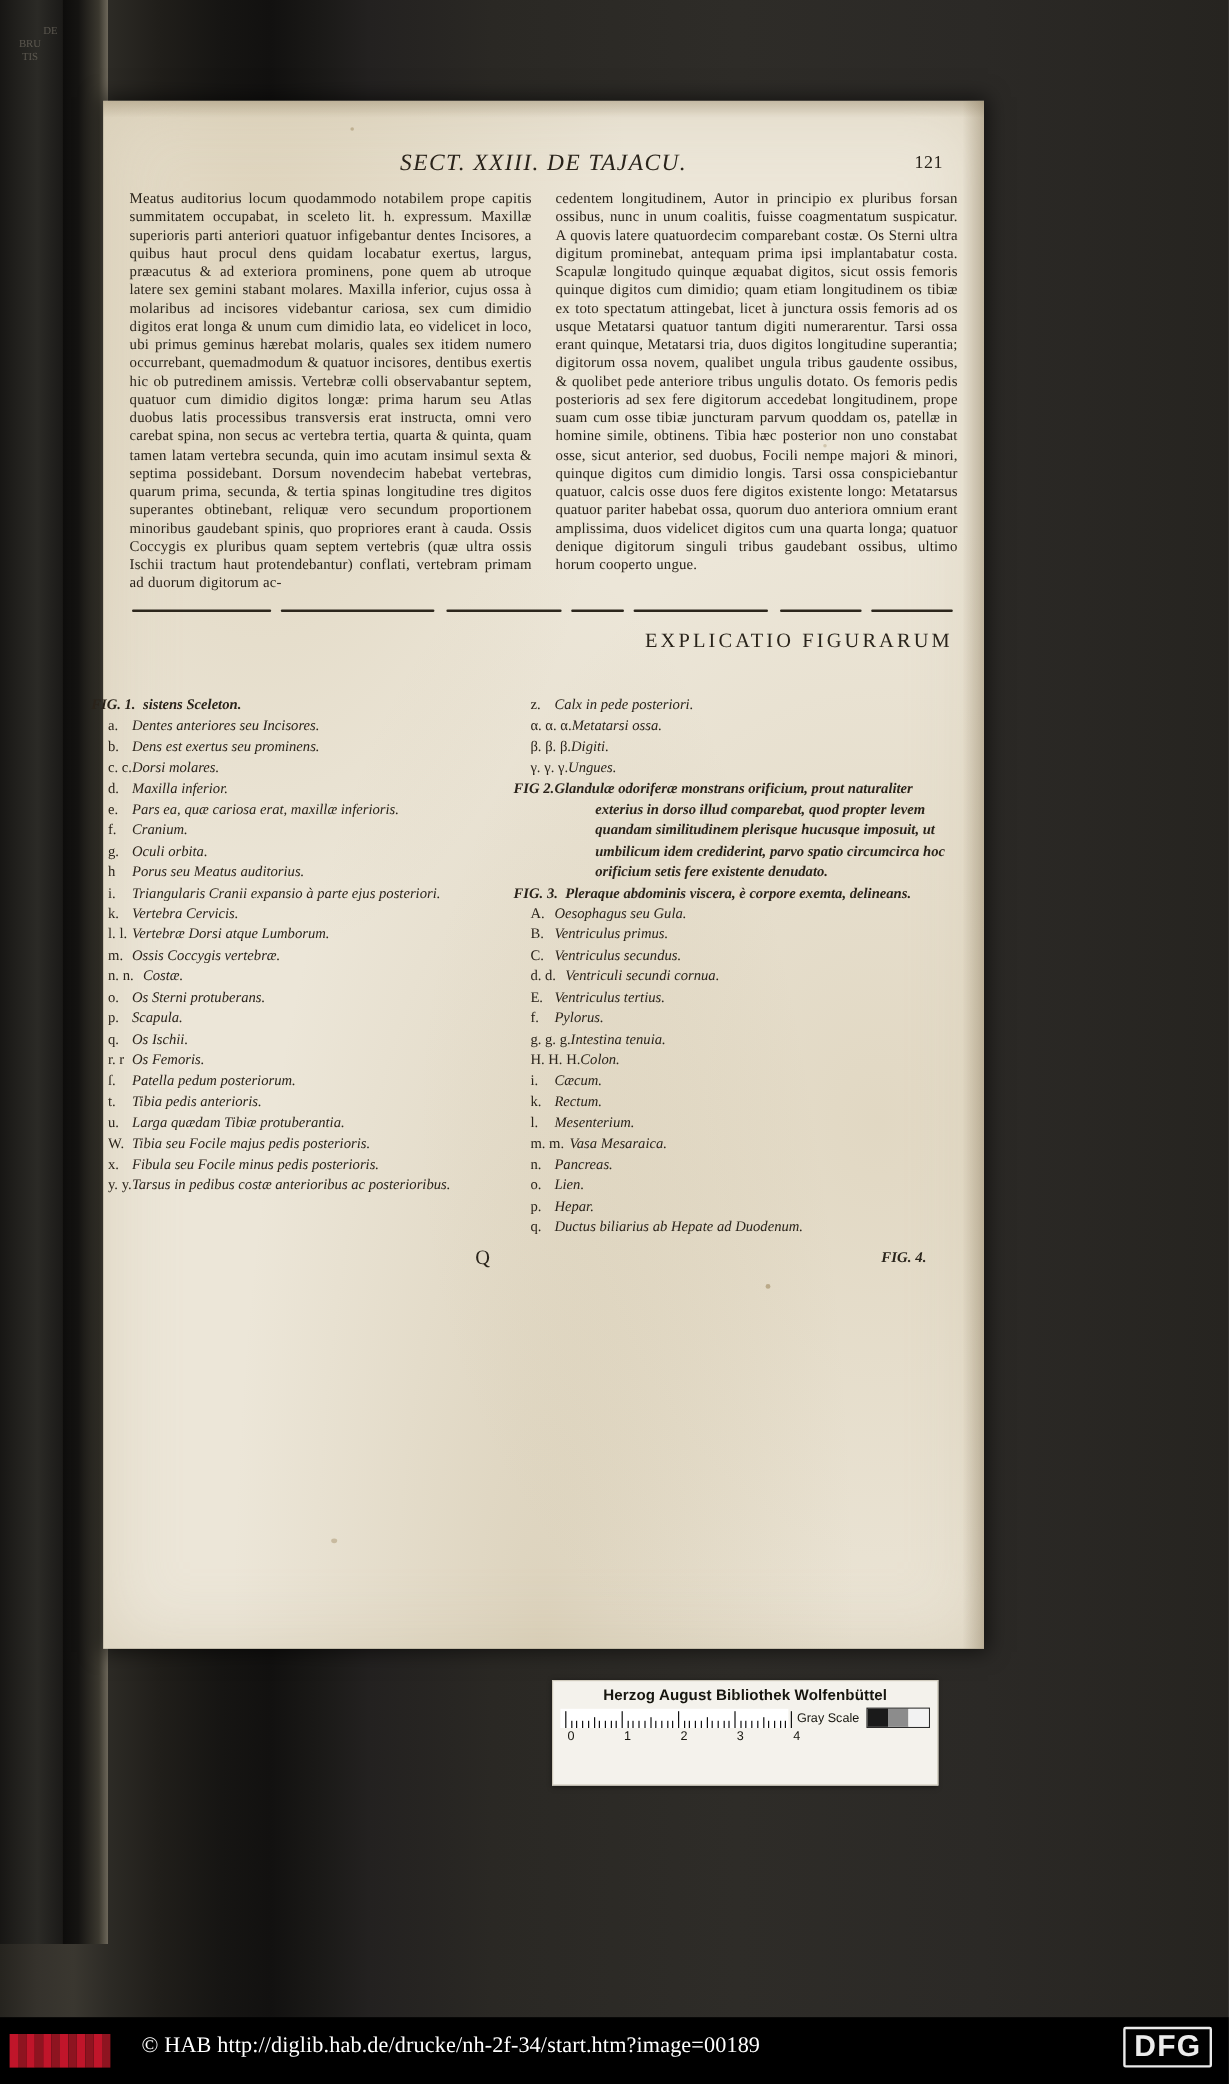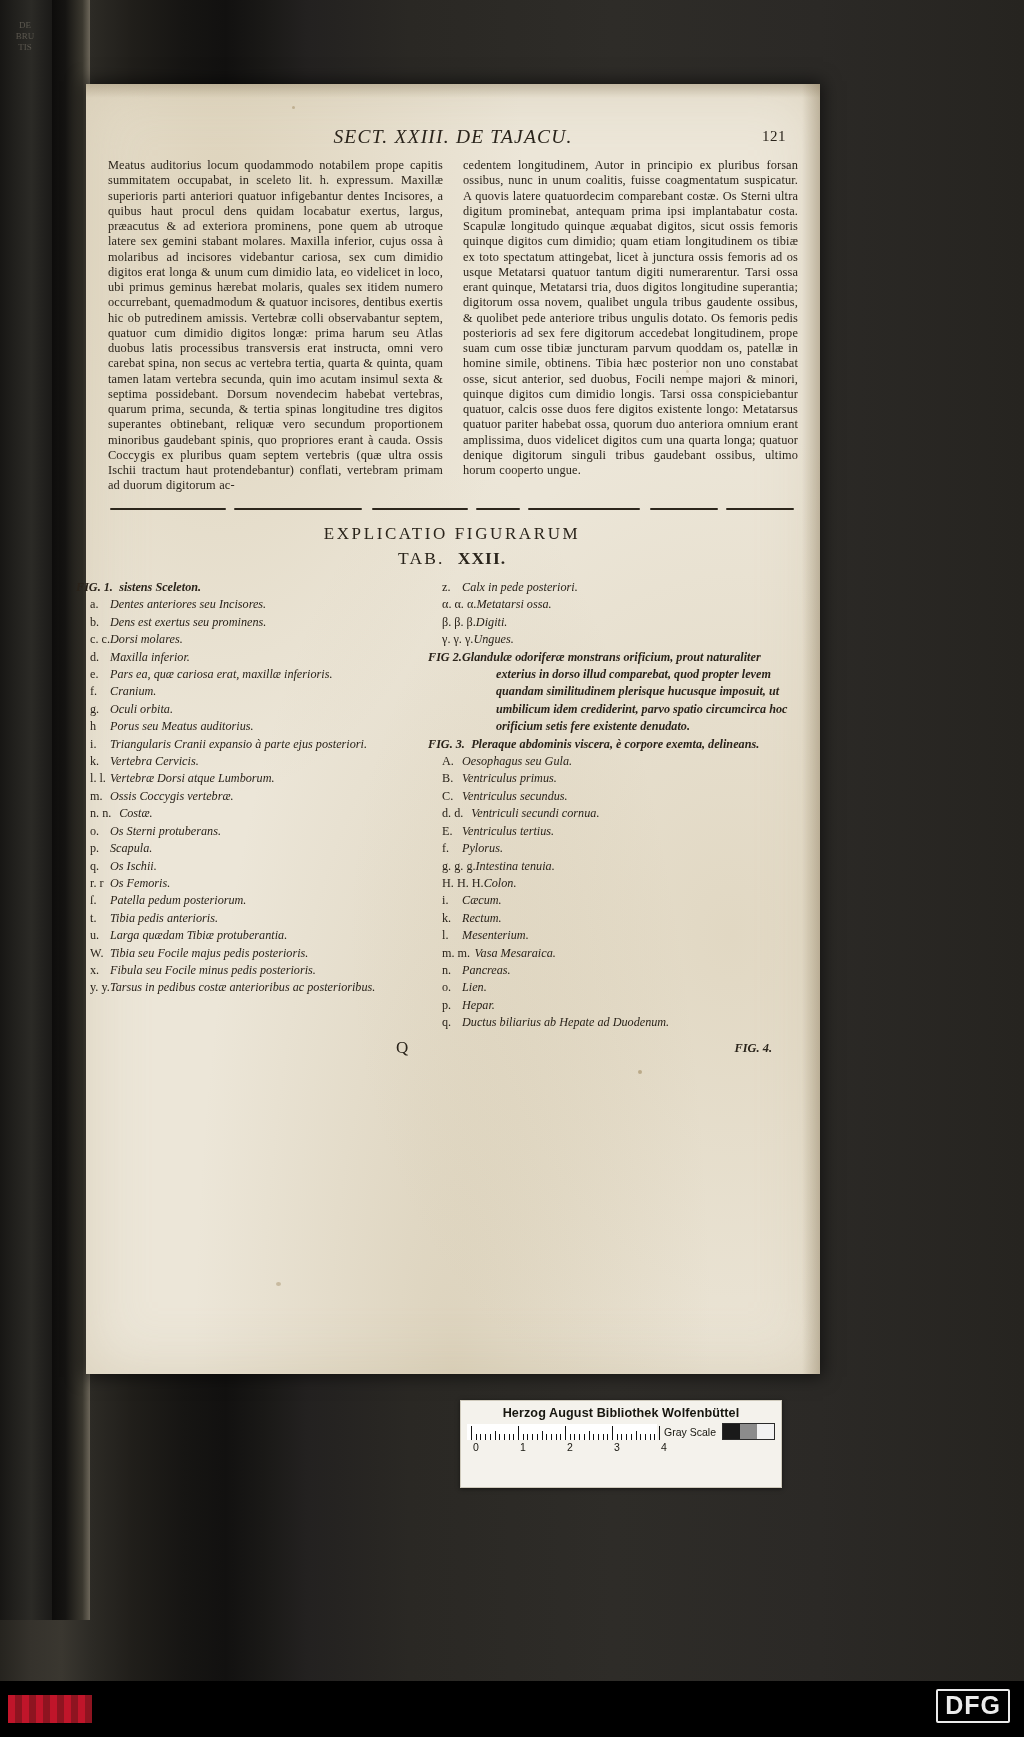--- a/index.html
+++ b/index.html
@@ -55,21 +55,21 @@
   .bodycol p{
     margin:0;font-size:12.35px;line-height:15.25px;color:#2a231a;
     text-align:justify;text-align-last:left;letter-spacing:.01em;
     word-spacing:.02em;
     font-family:"Liberation Serif",serif;
   }
   
   .rule{position:absolute;left:24px;width:684px;height:3px;}
   .rule i{position:absolute;top:0;height:2.4px;background:#2c261c;display:block;border-radius:1px;}
   
-  #explic{position:absolute;left:24px;width:684px;text-align:center;}
+  #explic{position:absolute;left:24px;width:684px;text-align:right;}
   #explic .l1{font-size:17px;letter-spacing:2.6px;color:#2a241b;font-family:"Liberation Serif",serif;}
   #explic .l2{font-size:17.5px;letter-spacing:2.2px;margin-top:4px;color:#2a241b;font-family:"Liberation Serif",serif;}
   #explic .l2 b{font-weight:700;letter-spacing:1px;}
   
   #keys{position:absolute;left:24px;width:690px;display:flex;gap:14px;}
   .keycol{width:338px;}
   .kline{
     font-size:12.2px;line-height:17.4px;color:#2a231a;
     font-family:"Liberation Serif",serif;font-style:italic;
     white-space:normal;
@@ -116,21 +116,21 @@
   #dfg{position:absolute;right:14px;top:10px;color:#fff;font-weight:700;font-size:25px;
     letter-spacing:1px;font-family:"Liberation Sans",sans-serif;opacity:.92;}
   #dfg .bx{border:2px solid #fff;padding:0px 7px 2px 7px;border-radius:2px;}
 </style>
 </head>
 <body>
 
 <div id="scan"></div>
 <div id="left-edge">
   <div id="left-edge-text">
-      <div style="text-align: center;">DE</div>
+      <div style="text-align: right;">DE</div>
       <div style="text-align: center;">BRU</div>
       <div style="text-align: center;">TIS</div>
     </div>
 </div>
 <div id="gutter"></div>
 
 <div id="page">
 
   <div id="runhead">
     <span class="title">SECT. XXIII. DE TAJACU.</span>
@@ -151,24 +151,20 @@
       <i style="left:124px;width:128px;"></i>
     <i style="left:262px;width:96px;"></i>
       <i style="left:366px;width:44px;"></i>
     <i style="left:418px;width:112px;"></i>
       <i style="left:540px;width:68px;"></i>
     <i style="left:616px;width:68px;"></i>
   </div>
 
   <div id="explic" style="top: 440px;">
     <div class="l1">EXPLICATIO FIGURARUM</div>
-    <div class="l2">
-      <span>TAB.</span>
-      &nbsp;<b>XXII.</b>
-    </div>
   </div>
 
   <div id="keys" style="top: 495px;">
     <div class="keycol" id="keycol-left">
         <div class="kline hang2"><span class="lbl it">FIG. 1. </span><span style="font-weight: 700;">sistens Sceleton.</span></div>
         <div class="kline hang"><span class="lbl">a. </span><span>Dentes anteriores seu Incisores.</span></div>
         <div class="kline hang"><span class="lbl">b. </span><span>Dens est exertus seu prominens.</span></div>
         <div class="kline hang"><span class="lbl">c. c. </span><span>Dorsi molares.</span></div>
         <div class="kline hang"><span class="lbl">d. </span><span>Maxilla inferior.</span></div>
         <div class="kline hang"><span class="lbl">e. </span><span>Pars ea, quæ cariosa erat, maxillæ inferioris.</span></div>
@@ -300,16 +296,17 @@
       <i style="background: rgb(142, 20, 32);"></i>
       <i style="background: rgb(192, 21, 42);"></i>
       <i style="background: rgb(142, 20, 32);"></i>
       <i style="background: rgb(192, 21, 42);"></i>
       <i style="background: rgb(142, 20, 32);"></i>
       <i style="background: rgb(192, 21, 42);"></i>
       <i style="background: rgb(142, 20, 32);"></i>
       <i style="background: rgb(192, 21, 42);"></i>
       <i style="background: rgb(142, 20, 32);"></i>
     </div>
+  <div class="txt">© HAB http://diglib.hab.de/drucke/nh-2f-34/start.htm?image=00189</div>
   <div id="dfg">
     <span class="bx">DFG</span>
   </div>
 </div>
 
 </body></html>

